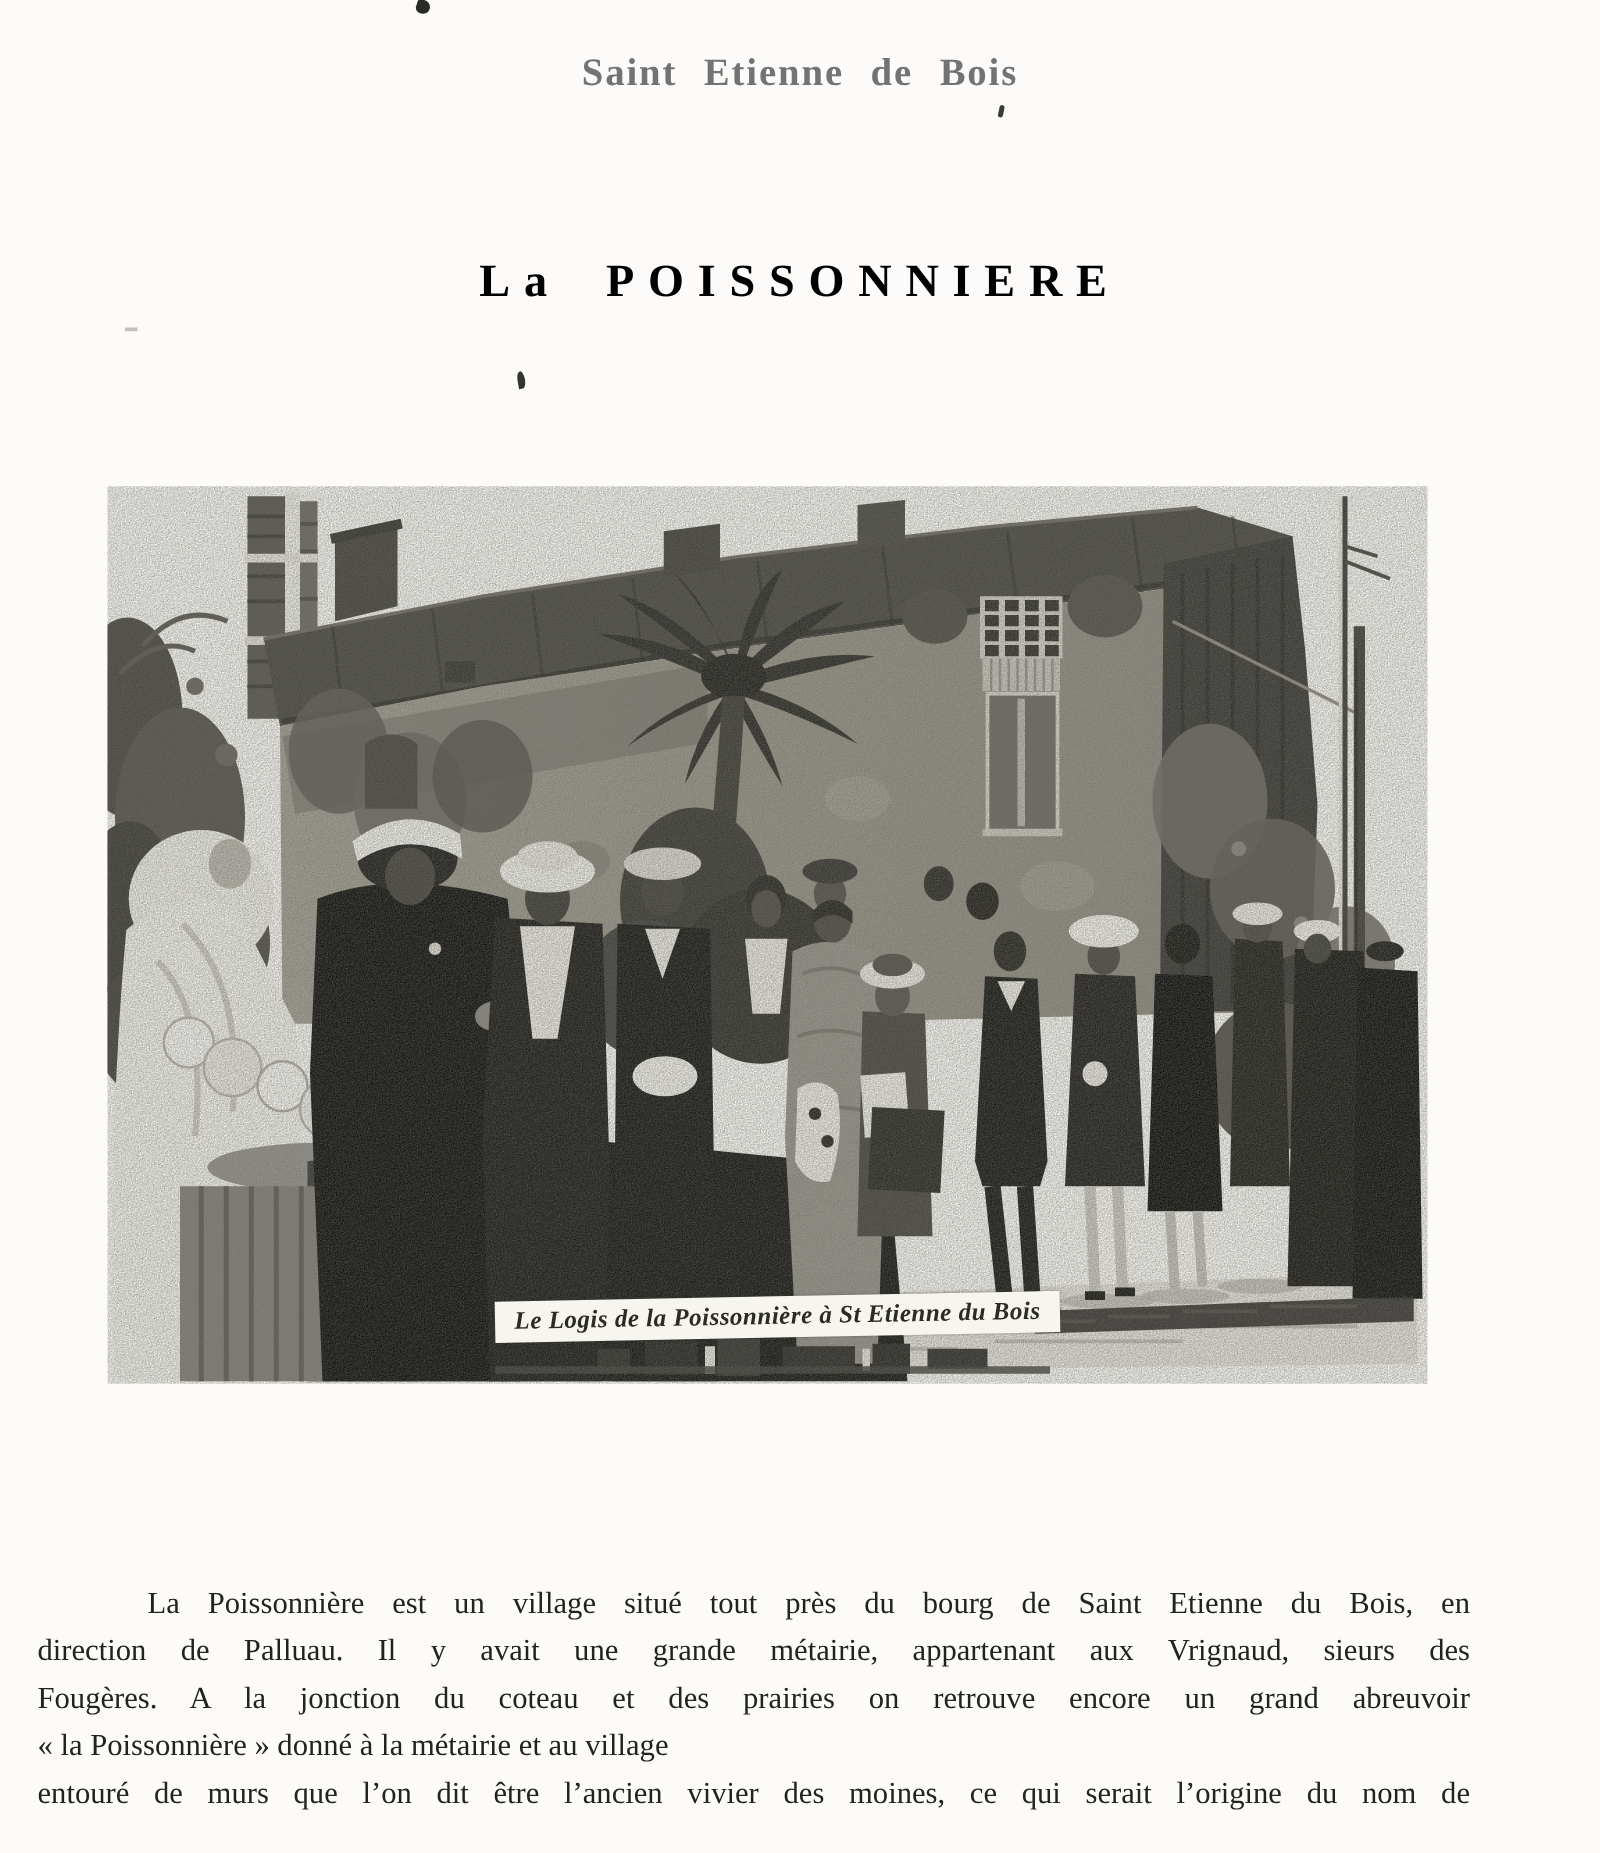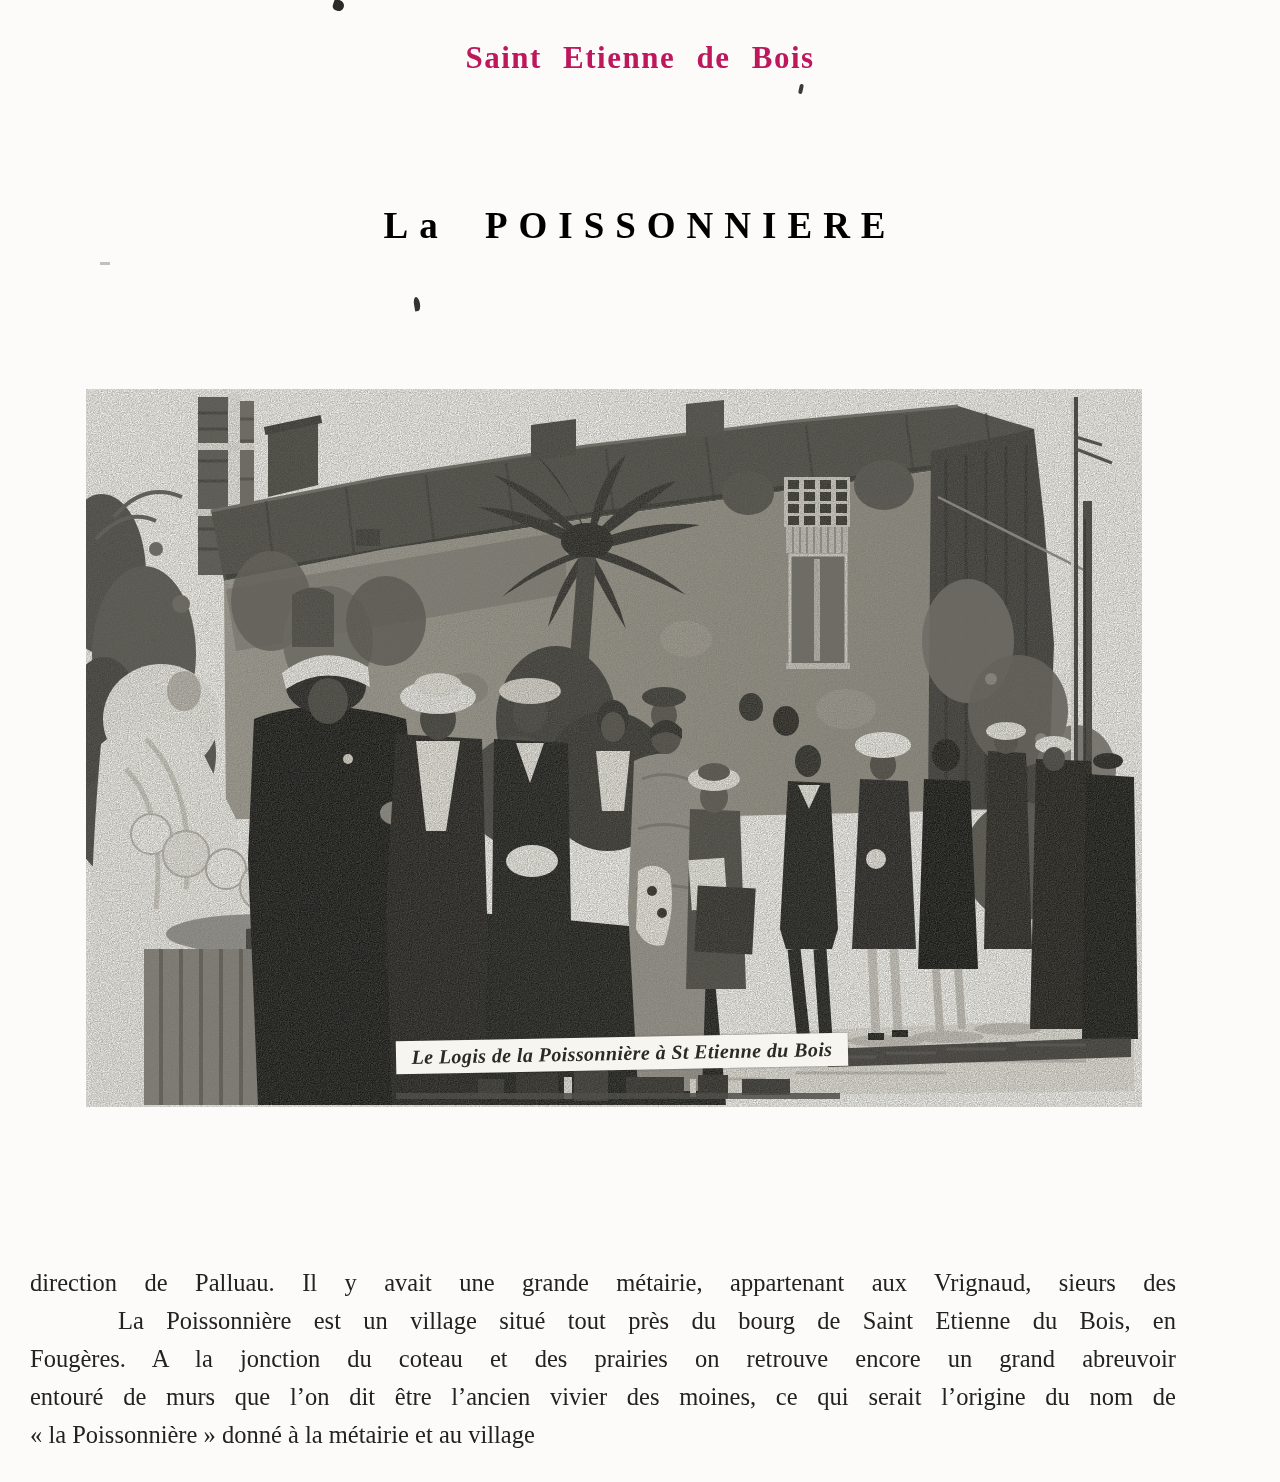--- a/index.html
+++ b/index.html
@@ -5,21 +5,21 @@
   html,body{margin:0;padding:0;}
   body{
     width:1280px;height:1482px;position:relative;overflow:hidden;
     background:#fcfbf9;
     font-family:"Liberation Serif","DejaVu Serif",serif;
     color:#1f1f1d;
   }
   .page-header{
     position:absolute;top:40px;left:0;width:100%;
     text-align:center;font-size:31px;font-weight:bold;
-    letter-spacing:1.5px;word-spacing:12px;color:#be185d;
+    letter-spacing:1.5px;word-spacing:12px;color:#737373;
   }
   .page-title{
     position:absolute;top:204px;left:0;width:100%;
     text-align:center;font-size:37px;font-weight:bold;
     letter-spacing:11px;word-spacing:16px;color:#000000;
   }
   .artifact{position:absolute;background:#2a2a28;}
   .artifact.a1{left:333px;top:0;width:11px;height:11px;border-radius:30% 60% 55% 45%;transform:rotate(18deg);}
   .artifact.a2{left:799px;top:84px;width:4px;height:10px;border-radius:2px;transform:rotate(12deg);background:#3a3a38;}
   .artifact.a3{left:100px;top:262px;width:10px;height:3px;background:#c2c0bb;}
@@ -330,18 +330,18 @@
     <rect x="604" y="690" width="6" height="18" fill="#e6e4dd"></rect>
     <rect x="310" y="704" width="444" height="6" fill="#44433e" opacity="0.85"></rect>
   </g>
 
   <rect x="0" y="0" width="1056" height="718" filter="url(#grain)" opacity="0.55"></rect>
 </svg>
 <figcaption class="photo-caption">Le Logis de la Poissonnière à St Etienne du Bois</figcaption>
 </figure>
 
 <div class="body-paragraph">
+  <div class="pline indent">La Poissonnière est un village situé tout près du bourg de Saint Etienne du Bois, en</div>
   <div class="pline">direction de Palluau. Il y avait une grande métairie, appartenant aux Vrignaud, sieurs des</div>
-  <div class="pline indent">La Poissonnière est un village situé tout près du bourg de Saint Etienne du Bois, en</div>
   <div class="pline">Fougères. A la jonction du coteau et des prairies on retrouve encore un grand abreuvoir</div>
+  <div class="pline last">« la Poissonnière » donné à la métairie et au village</div>
   <div class="pline">entouré de murs que l’on dit être l’ancien vivier des moines, ce qui serait l’origine du nom de</div>
-  <div class="pline last">« la Poissonnière » donné à la métairie et au village</div>
 </div>
 
 </body></html>

